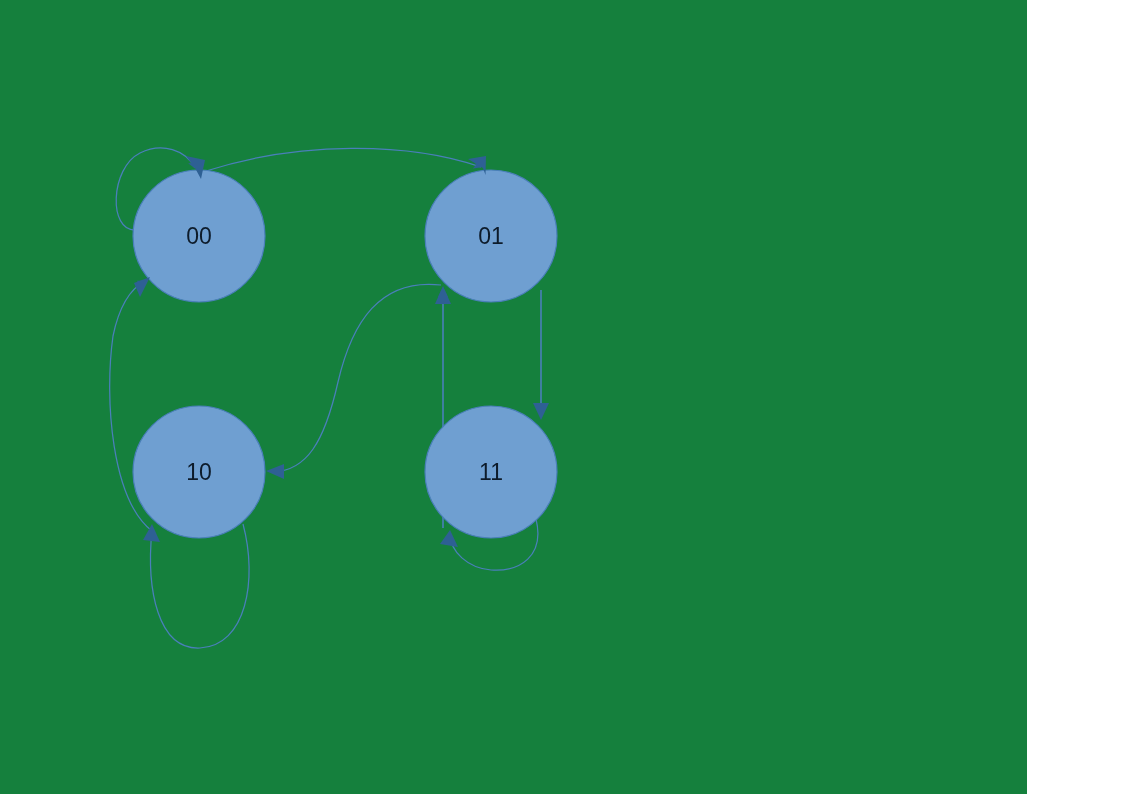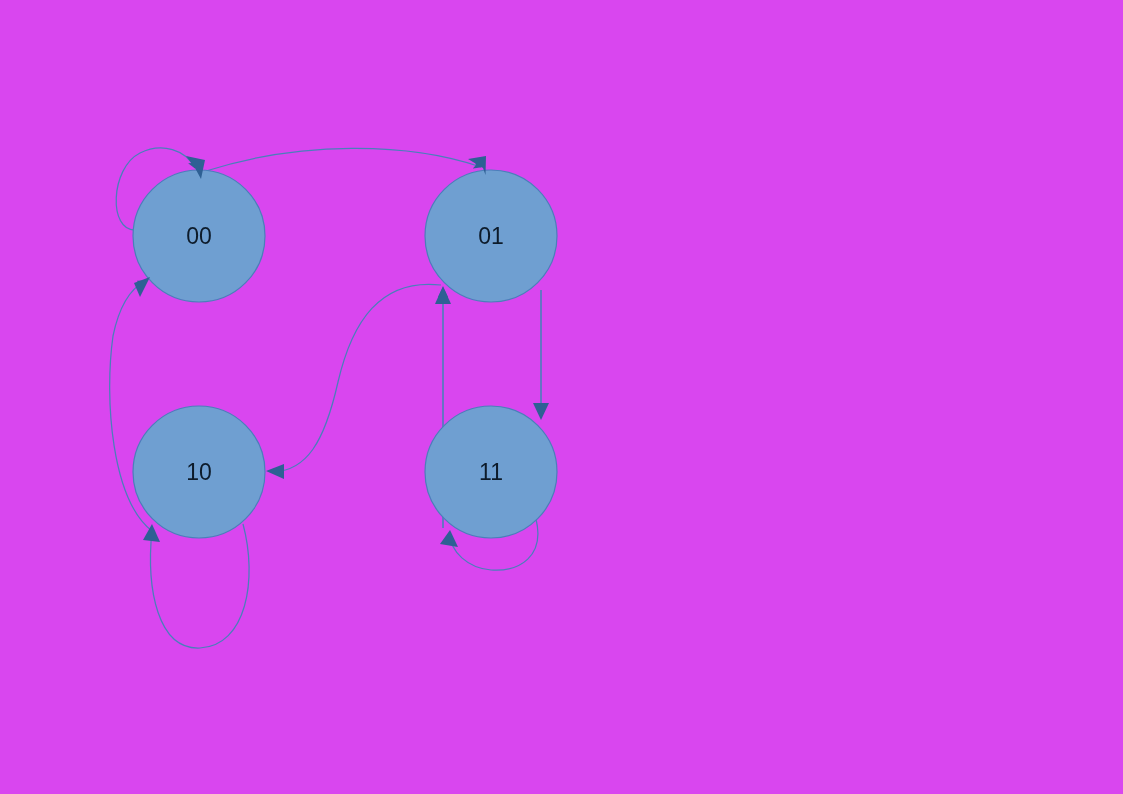--- a/index.html
+++ b/index.html
@@ -9,23 +9,23 @@
     background: #ffffff;
   }
   body {
     width: 1123px;
     height: 794px;
     overflow: hidden;
     font-family: "Liberation Sans", sans-serif;
   }
   #diagram-canvas {
     position: relative;
-    width: 1123px;
+    width: 1027px;
     height: 794px;
-    background: #d946ef;
+    background: #15803d;
   }
   svg.graph {
     display: block;
     width: 1123px;
     height: 794px;
   }
   .node-circle {
     stroke-width: 1.2px;
   }
   .node-label {

